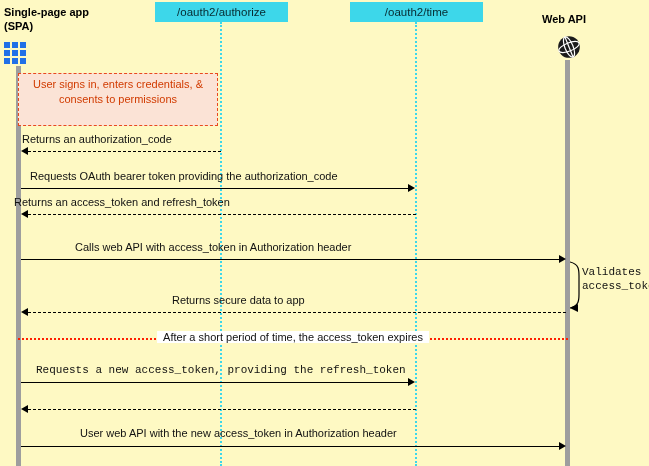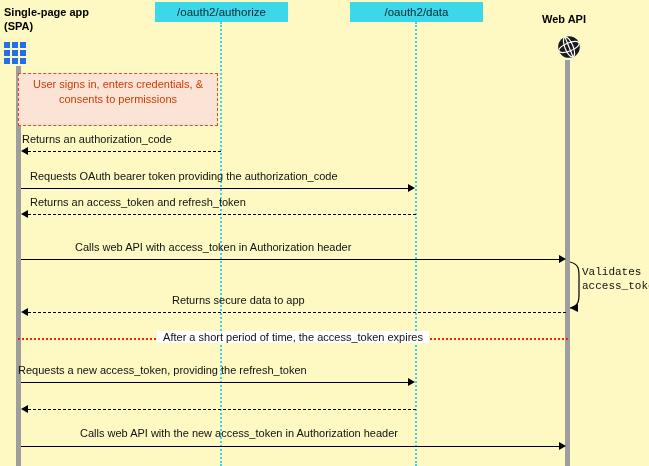--- a/index.html
+++ b/index.html
@@ -85,21 +85,21 @@
       <span></span>
     <span></span>
       <span></span>
       <span></span>
     <span></span>
       <span></span>
       <span></span>
   </div>
 
   <div class="endpoint ep-authorize">/oauth2/authorize</div>
-  <div class="endpoint ep-token">/oauth2/data</div>
+  <div class="endpoint ep-token">/oauth2/time</div>
 
   <div class="actor-label webapi-label">Web API</div>
   <div class="globe-icon">
     <svg width="26" height="26" viewBox="0 0 24 24">
       <circle cx="12" cy="12" r="10" fill="#1b1b1b"></circle>
       <g stroke="#ffffff" stroke-width="1.1" fill="none" transform="rotate(-22 12 12)">
         <ellipse cx="12" cy="12" rx="10" ry="3.8"></ellipse>
         <ellipse cx="12" cy="12" rx="3.8" ry="10"></ellipse>
         <line x1="12" y1="2" x2="12" y2="22"></line>
       </g>
@@ -114,21 +114,21 @@
   <div class="note">User signs in, enters credentials, &amp; consents to permissions</div>
 
   <div class="mlabel" style="left:22px; top:133px;">Returns an authorization_code</div>
   <div class="mline dash" style="left:28px; top:151px; width:193px;"></div>
   <div class="arr arr-l" style="left:21px; top:147px;"></div>
 
   <div class="mlabel" style="left:30px; top:170px;">Requests OAuth bearer token providing the authorization_code</div>
   <div class="mline" style="left:21px; top:188px; width:387px;"></div>
   <div class="arr arr-r" style="left:408px; top:184px;"></div>
 
-  <div class="mlabel" style="left:30px; top:196px;">Returns an access_token and refresh_token</div>
+  <div class="mlabel" style="left:14px; top:196px;">Returns an access_token and refresh_token</div>
   <div class="mline dash" style="left:28px; top:214px; width:388px;"></div>
   <div class="arr arr-l" style="left:21px; top:210px;"></div>
 
   <div class="mlabel" style="left:75px; top:241px;">Calls web API with access_token in Authorization header</div>
   <div class="mline" style="left:21px; top:259px; width:538px;"></div>
   <div class="arr arr-r" style="left:559px; top:255px;"></div>
 
   <div class="validate-brace">
     <svg width="14" height="54" viewBox="0 0 14 54">
       <path d="M0,2 C9,4 9,10 9,16 L9,34 C9,40 9,46 0,48" fill="none" stroke="#000" stroke-width="1.2"></path>
@@ -138,24 +138,24 @@
   <div class="validate-text">Validates
 access_token</div>
 
   <div class="mlabel" style="left:172px; top:294px;">Returns secure data to app</div>
   <div class="mline dash" style="left:28px; top:312px; width:538px;"></div>
   <div class="arr arr-l" style="left:21px; top:308px;"></div>
 
   <div class="sep-line"></div>
   <div class="sep-label">After a short period of time, the access_token expires</div>
 
-  <div class="mlabel" style="left:18px; top:364px;">Requests a new access_token, providing the refresh_token</div>
+  <div class="mlabel" style="left:36px; top:364px;font-family:Liberation Mono, monospace;">Requests a new access_token, providing the refresh_token</div>
   <div class="mline" style="left:21px; top:382px; width:387px;"></div>
   <div class="arr arr-r" style="left:408px; top:378px;"></div>
 
   <div class="mline dash" style="left:28px; top:409px; width:388px;"></div>
   <div class="arr arr-l" style="left:21px; top:405px;"></div>
 
-  <div class="mlabel" style="left:80px; top:427px;">Calls web API with the new access_token in Authorization header</div>
+  <div class="mlabel" style="left:80px; top:427px;">User web API with the new access_token in Authorization header</div>
   <div class="mline" style="left:21px; top:446px; width:538px;"></div>
   <div class="arr arr-r" style="left:559px; top:442px;"></div>
 
 </div>
 
 </body></html>

